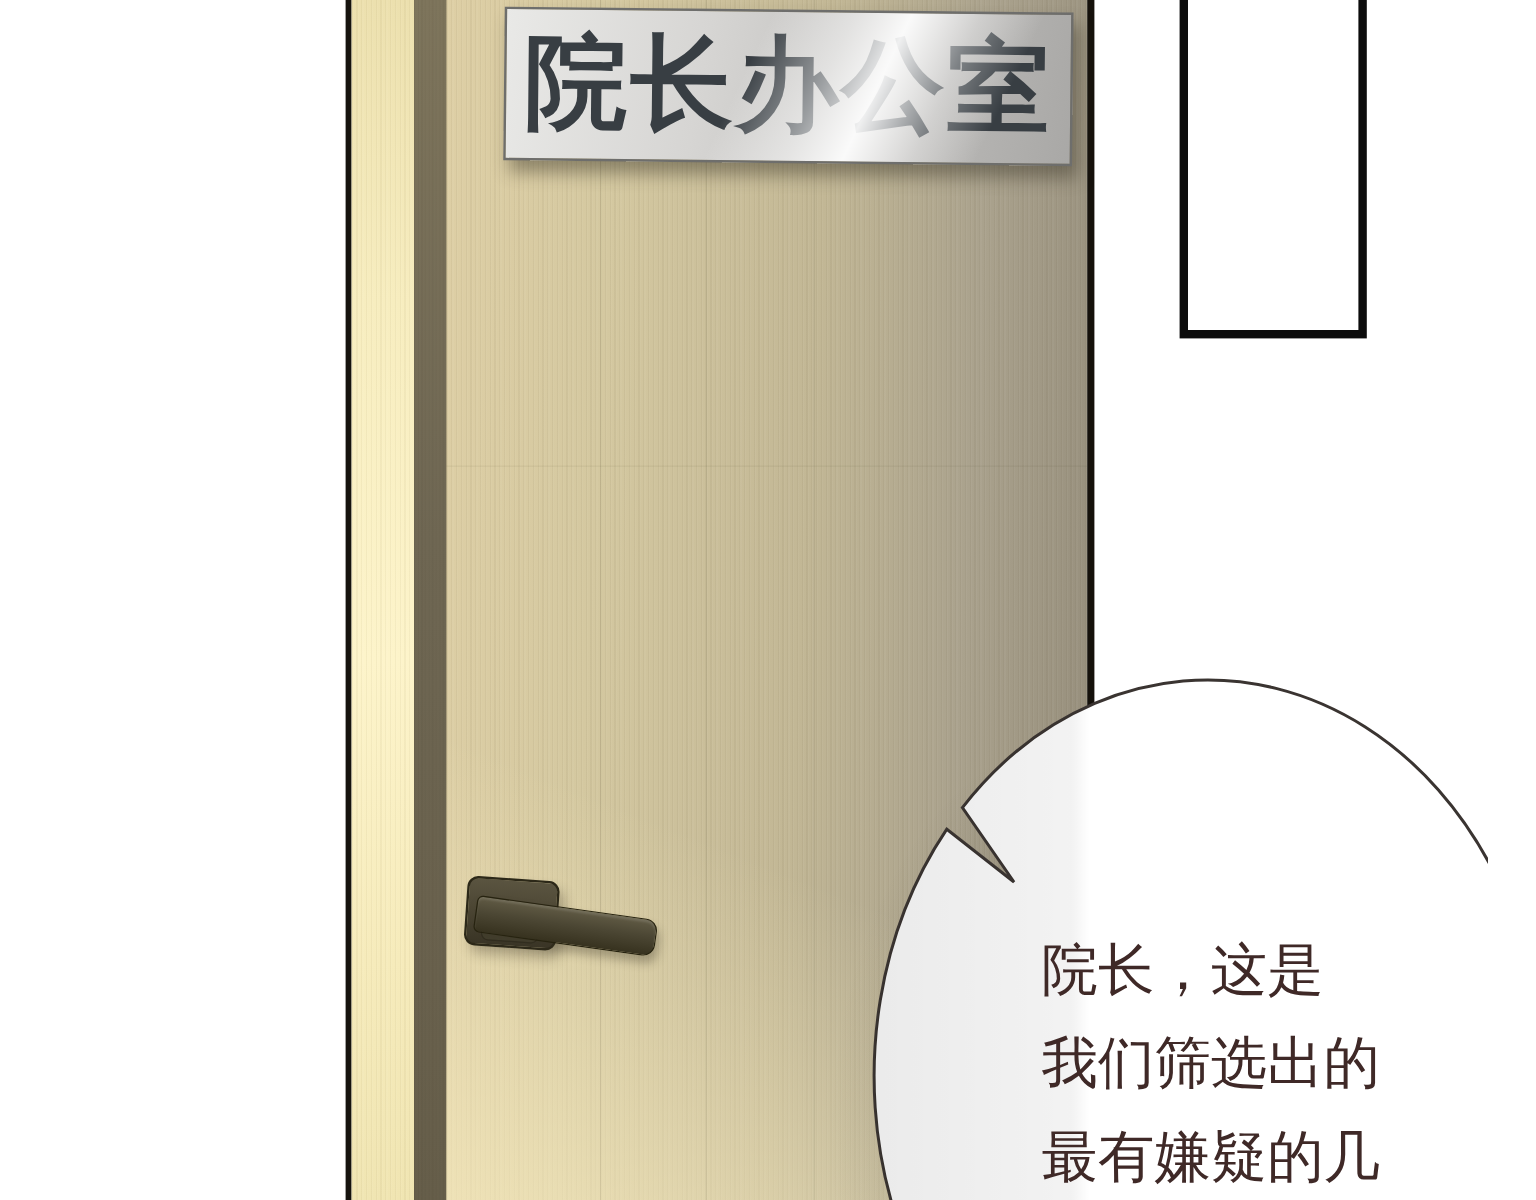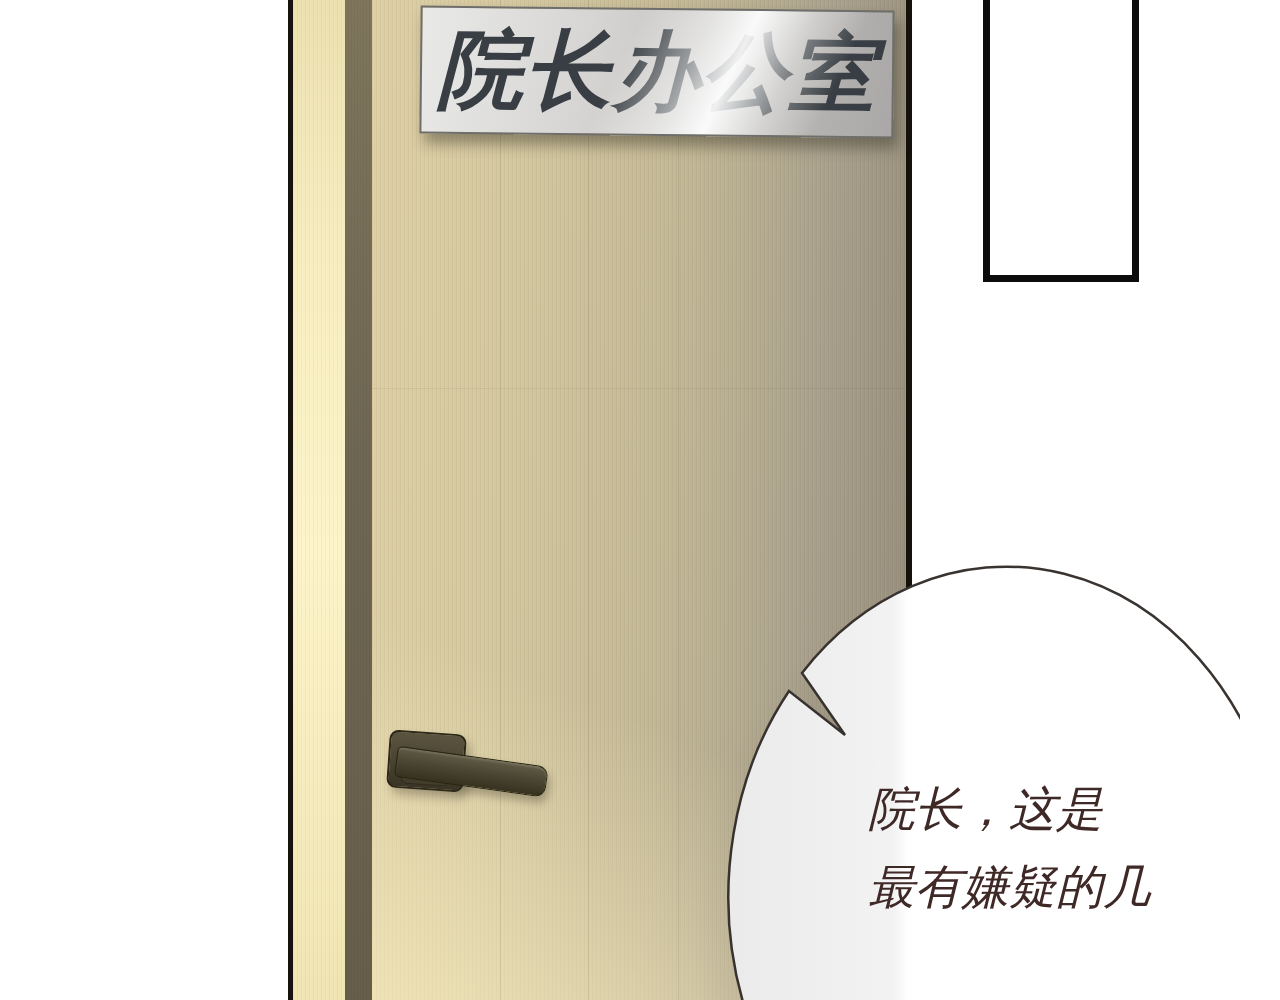--- a/index.html
+++ b/index.html
@@ -1,20 +1,19 @@
 <!DOCTYPE html>
 <html><head>
 <meta charset="utf-8">
 <style>
   html,body{margin:0;padding:0;background:#ffffff;}
   #canvas{
     position:relative;width:1240px;height:1000px;overflow:hidden;
     background:#ffffff;
     font-family:"DejaVu Sans",sans-serif;
-    font-style:italic;
   }
   
   .frame-edge-line{
     position:absolute;left:288px;top:0;width:5px;height:1000px;
     background:#16130e;z-index:2;
   }
   .frame-strip{
     position:absolute;left:293px;top:0;width:52px;height:1000px;z-index:2;
     background:
       repeating-linear-gradient(90deg, rgba(120,100,50,0.06) 0 1px, rgba(255,255,255,0.04) 1px 2px, rgba(0,0,0,0) 2px 4px),
@@ -135,16 +134,17 @@
         <stop offset="0.93" stop-color="#000000" stop-opacity="0.05"></stop>
         <stop offset="1" stop-color="#000000" stop-opacity="0"></stop>
       </linearGradient>
     </defs>
     <path d="M 802,673 A 278,330 0 1,1 789,691 L 845,735 Z" fill="#ffffff" stroke="#3a3431" stroke-width="2.5"></path>
     <rect x="600" y="560" width="308" height="440" fill="url(#bubbleTint)" clip-path="url(#bubbleClip)"></rect>
   </svg>
 
   <div class="speech-text">
     <div>院长，这是</div>
+    <div>我们筛选出的</div>
     <div>最有嫌疑的几</div>
   </div>
 
 </div>
 
 </body></html>

